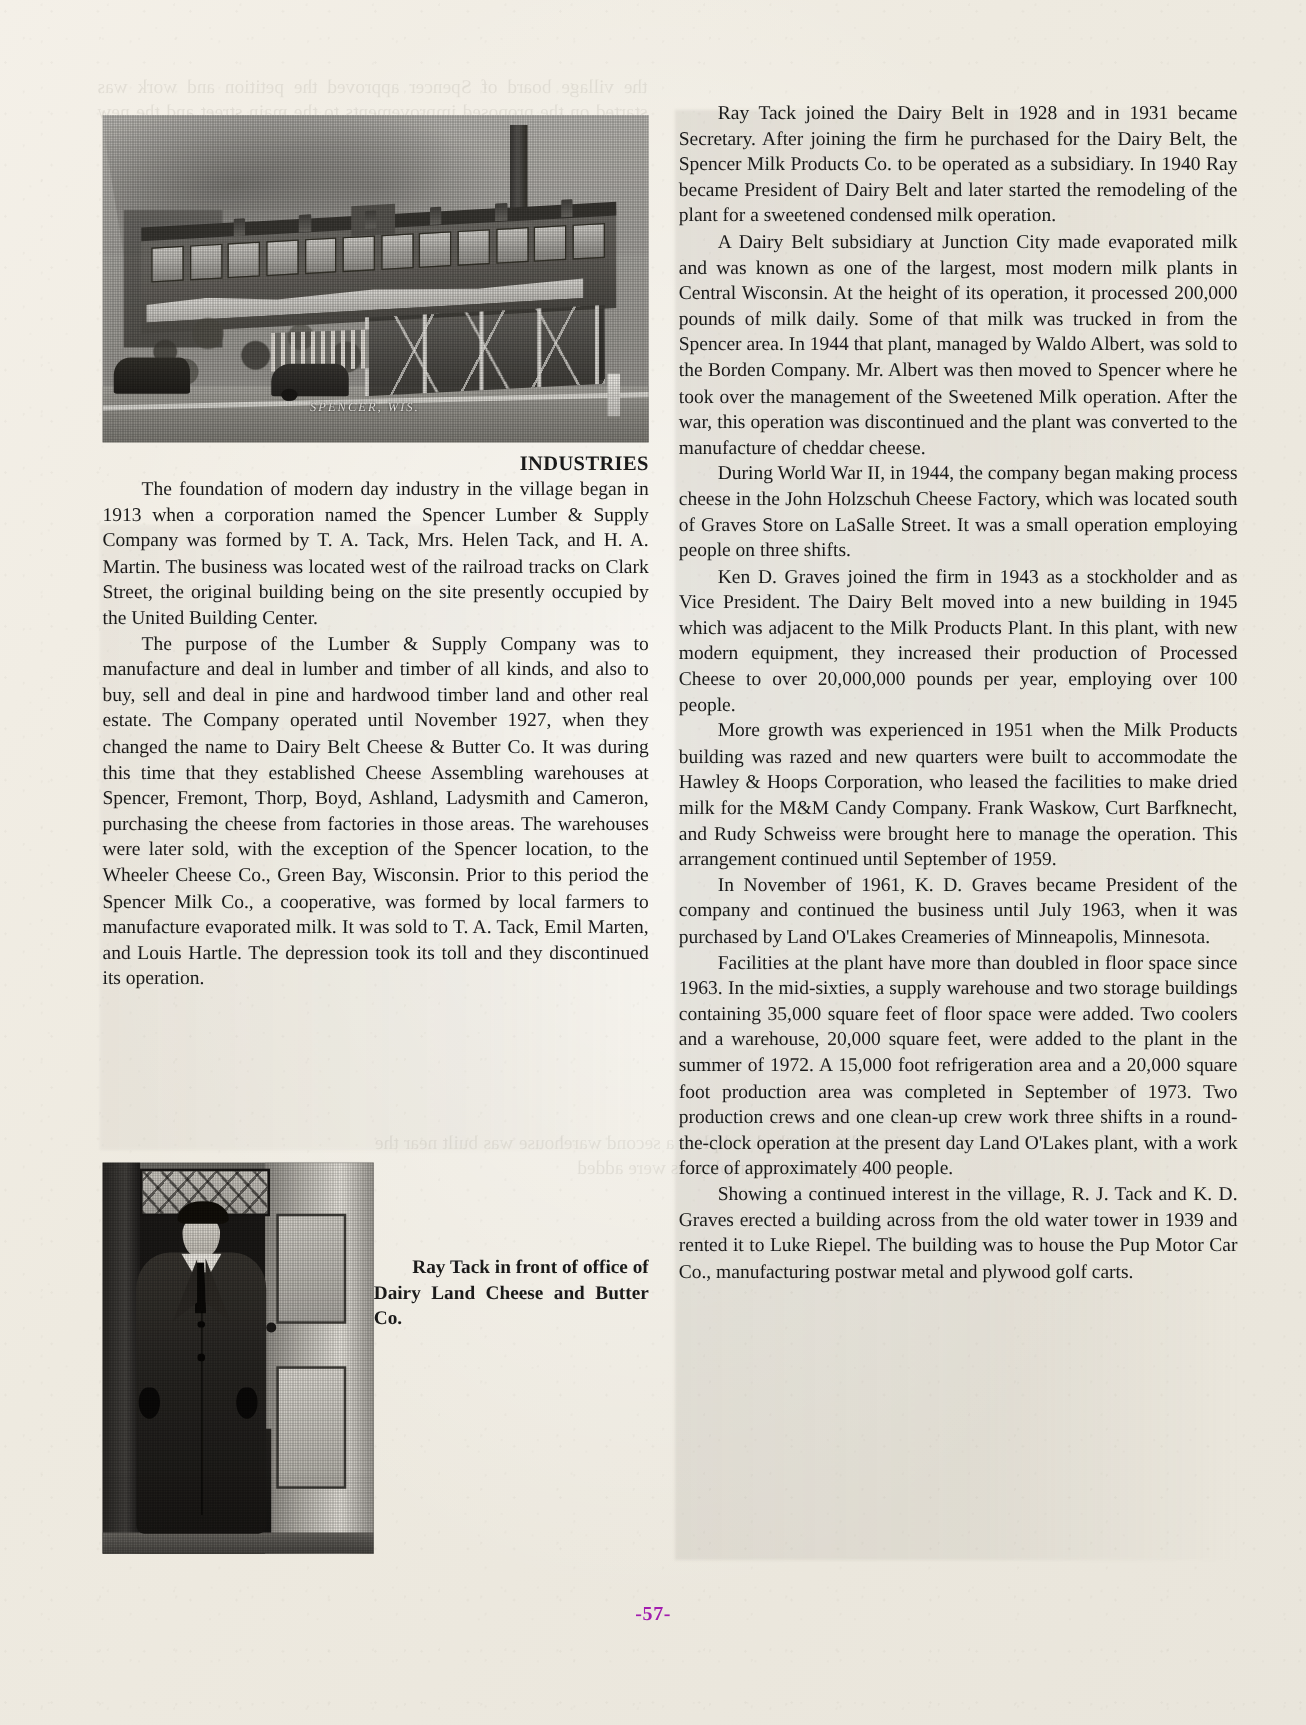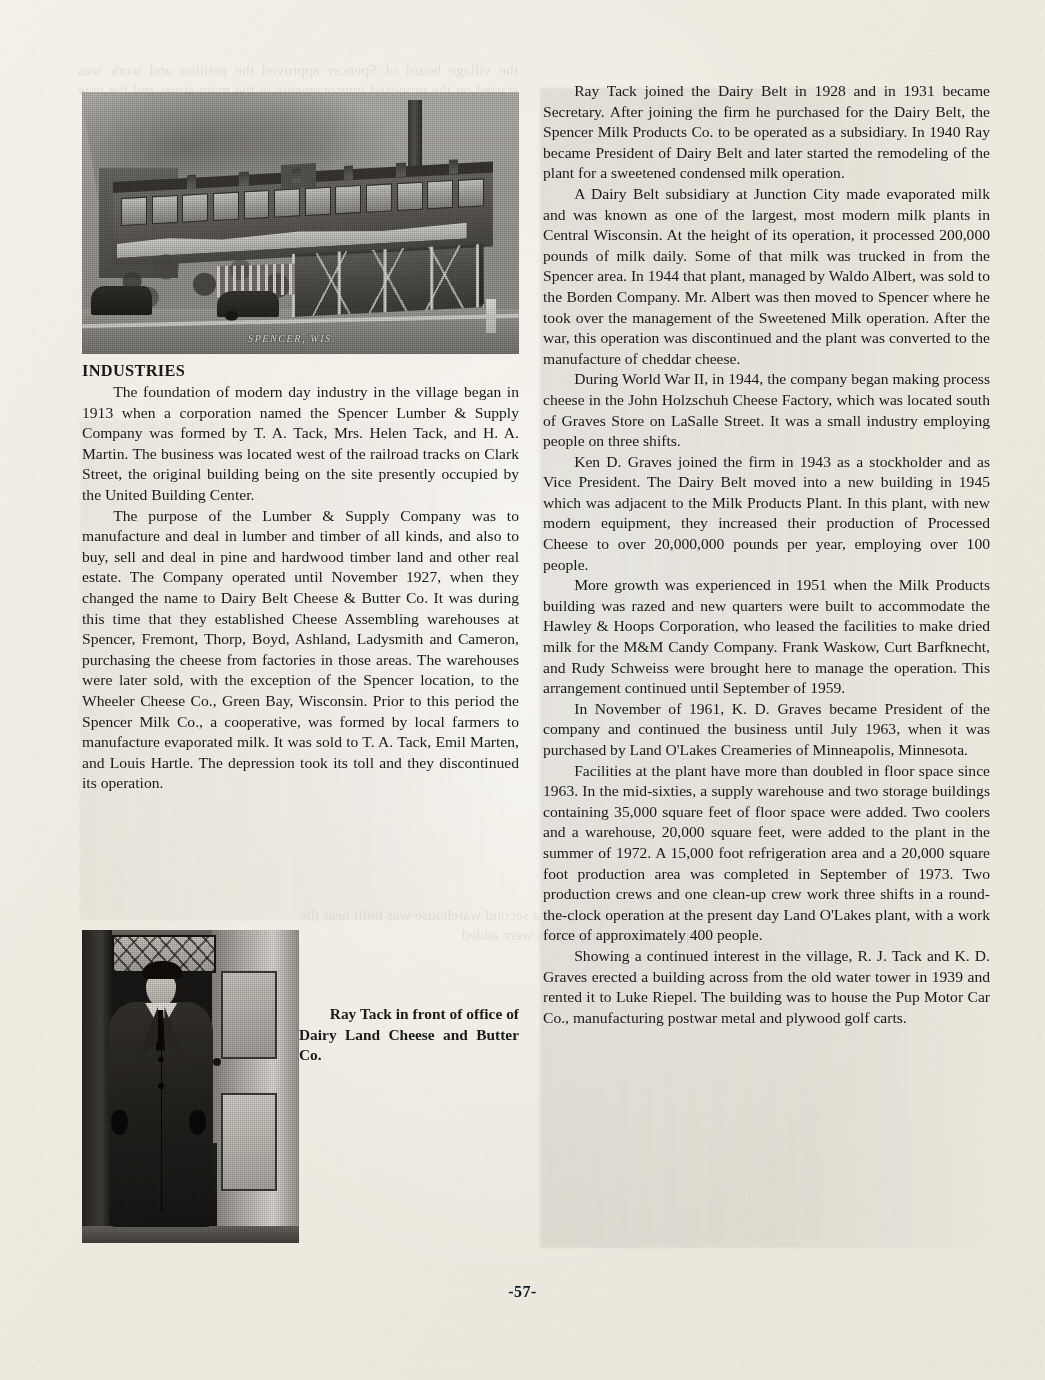--- a/index.html
+++ b/index.html
@@ -115,21 +115,21 @@
   }
 
   p.para {
     margin: 0;
     text-indent: 2.0em;
   }
 
   .section-head {
     margin: 6px 0 0 0;
     font-weight: bold;
-    text-align: left;
+    text-align: right;
     font-size: 16.4px;
     letter-spacing: .3px;
     line-height: 22px;
   }
 
   .caption {
     margin: 0;
     font-weight: bold;
     font-size: 15.4px;
     line-height: 20.6px;
@@ -310,21 +310,20 @@
   .photo-inscription {
     position: absolute; z-index: 20;
     left: 38%; top: 87.5%;
     color: #f0eee9;
     font-family: "Liberation Serif", serif;
     font-size: 10px;
     letter-spacing: 1.6px;
     font-style: italic;
     text-shadow: 0 0 2px rgba(0,0,0,.85);
     white-space: nowrap;
-    margin-top: 12px;
   }
 
   
   #photo-portrait {
     left: 82px; top: 930px; width: 217px; height: 313px;
     background: linear-gradient(180deg, #706e69 0%, #5c5a55 100%);
   }
   .door-frame-left {
     position: absolute; z-index: 4;
     left: 0; top: 0; width: 14%; height: 100%;
@@ -446,21 +445,21 @@
 
   .page-number {
     position: absolute;
     z-index: 6;
     left: 0; top: 1283px;
     width: 1045px;
     text-align: center;
     font-size: 16px;
     font-weight: bold;
     letter-spacing: .5px;
-    color: #0f172a;
+    color: #a21caf;
   }
 </style>
 </head>
 <body>
 
 <div class="page">
 
   <div class="paper-grain"></div>
   <div class="paper-speckle"></div>
 
@@ -554,21 +553,21 @@
       <p class="para">The purpose of the Lumber &amp; Supply Company was to manufacture and deal in lumber and timber of all kinds, and also to buy, sell and deal in pine and hardwood timber land and other real estate. The Company operated until November 1927, when they changed the name to Dairy Belt Cheese &amp; Butter Co. It was during this time that they established Cheese Assembling warehouses at Spencer, Fremont, Thorp, Boyd, Ashland, Ladysmith and Cameron, purchasing the cheese from factories in those areas. The warehouses were later sold, with the exception of the Spencer location, to the Wheeler Cheese Co., Green Bay, Wisconsin. Prior to this period the Spencer Milk Co., a cooperative, was formed by local farmers to manufacture evaporated milk. It was sold to T. A. Tack, Emil Marten, and Louis Hartle. The depression took its toll and they discontinued its operation.</p>
 
       <div style="position:relative; height:316px; margin-top:14px;">
         <p class="caption" style="position:absolute; right:0; bottom:58px; width:220px; text-indent:2.0em;">Ray Tack in front of office of Dairy Land Cheese and Butter Co.</p>
       </div>
     </div>
 
     <div class="col col-right">
       <p class="para">Ray Tack joined the Dairy Belt in 1928 and in 1931 became Secretary. After joining the firm he purchased for the Dairy Belt, the Spencer Milk Products Co. to be operated as a subsidiary. In 1940 Ray became President of Dairy Belt and later started the remodeling of the plant for a sweetened condensed milk operation.</p>
       <p class="para">A Dairy Belt subsidiary at Junction City made evaporated milk and was known as one of the largest, most modern milk plants in Central Wisconsin. At the height of its operation, it processed 200,000 pounds of milk daily. Some of that milk was trucked in from the Spencer area. In 1944 that plant, managed by Waldo Albert, was sold to the Borden Company. Mr. Albert was then moved to Spencer where he took over the management of the Sweetened Milk operation. After the war, this operation was discontinued and the plant was converted to the manufacture of cheddar cheese.</p>
-      <p class="para">During World War II, in 1944, the company began making process cheese in the John Holzschuh Cheese Factory, which was located south of Graves Store on LaSalle Street. It was a small industry employing people on three shifts.</p>
+      <p class="para">During World War II, in 1944, the company began making process cheese in the John Holzschuh Cheese Factory, which was located south of Graves Store on LaSalle Street. It was a small operation employing people on three shifts.</p>
       <p class="para">Ken D. Graves joined the firm in 1943 as a stockholder and as Vice President. The Dairy Belt moved into a new building in 1945 which was adjacent to the Milk Products Plant. In this plant, with new modern equipment, they increased their production of Processed Cheese to over 20,000,000 pounds per year, employing over 100 people.</p>
       <p class="para">More growth was experienced in 1951 when the Milk Products building was razed and new quarters were built to accommodate the Hawley &amp; Hoops Corporation, who leased the facilities to make dried milk for the M&amp;M Candy Company. Frank Waskow, Curt Barfknecht, and Rudy Schweiss were brought here to manage the operation. This arrangement continued until September of 1959.</p>
       <p class="para">In November of 1961, K. D. Graves became President of the company and continued the business until July 1963, when it was purchased by Land O'Lakes Creameries of Minneapolis, Minnesota.</p>
       <p class="para">Facilities at the plant have more than doubled in floor space since 1963. In the mid-sixties, a supply warehouse and two storage buildings containing 35,000 square feet of floor space were added. Two coolers and a warehouse, 20,000 square feet, were added to the plant in the summer of 1972. A 15,000 foot refrigeration area and a 20,000 square foot production area was completed in September of 1973. Two production crews and one clean-up crew work three shifts in a round-the-clock operation at the present day Land O'Lakes plant, with a work force of approximately 400 people.</p>
       <p class="para">Showing a continued interest in the village, R. J. Tack and K. D. Graves erected a building across from the old water tower in 1939 and rented it to Luke Riepel. The building was to house the Pup Motor Car Co., manufacturing postwar metal and plywood golf carts.</p>
     </div>
 
     <div class="page-number">-57-</div>
   </div>
 

